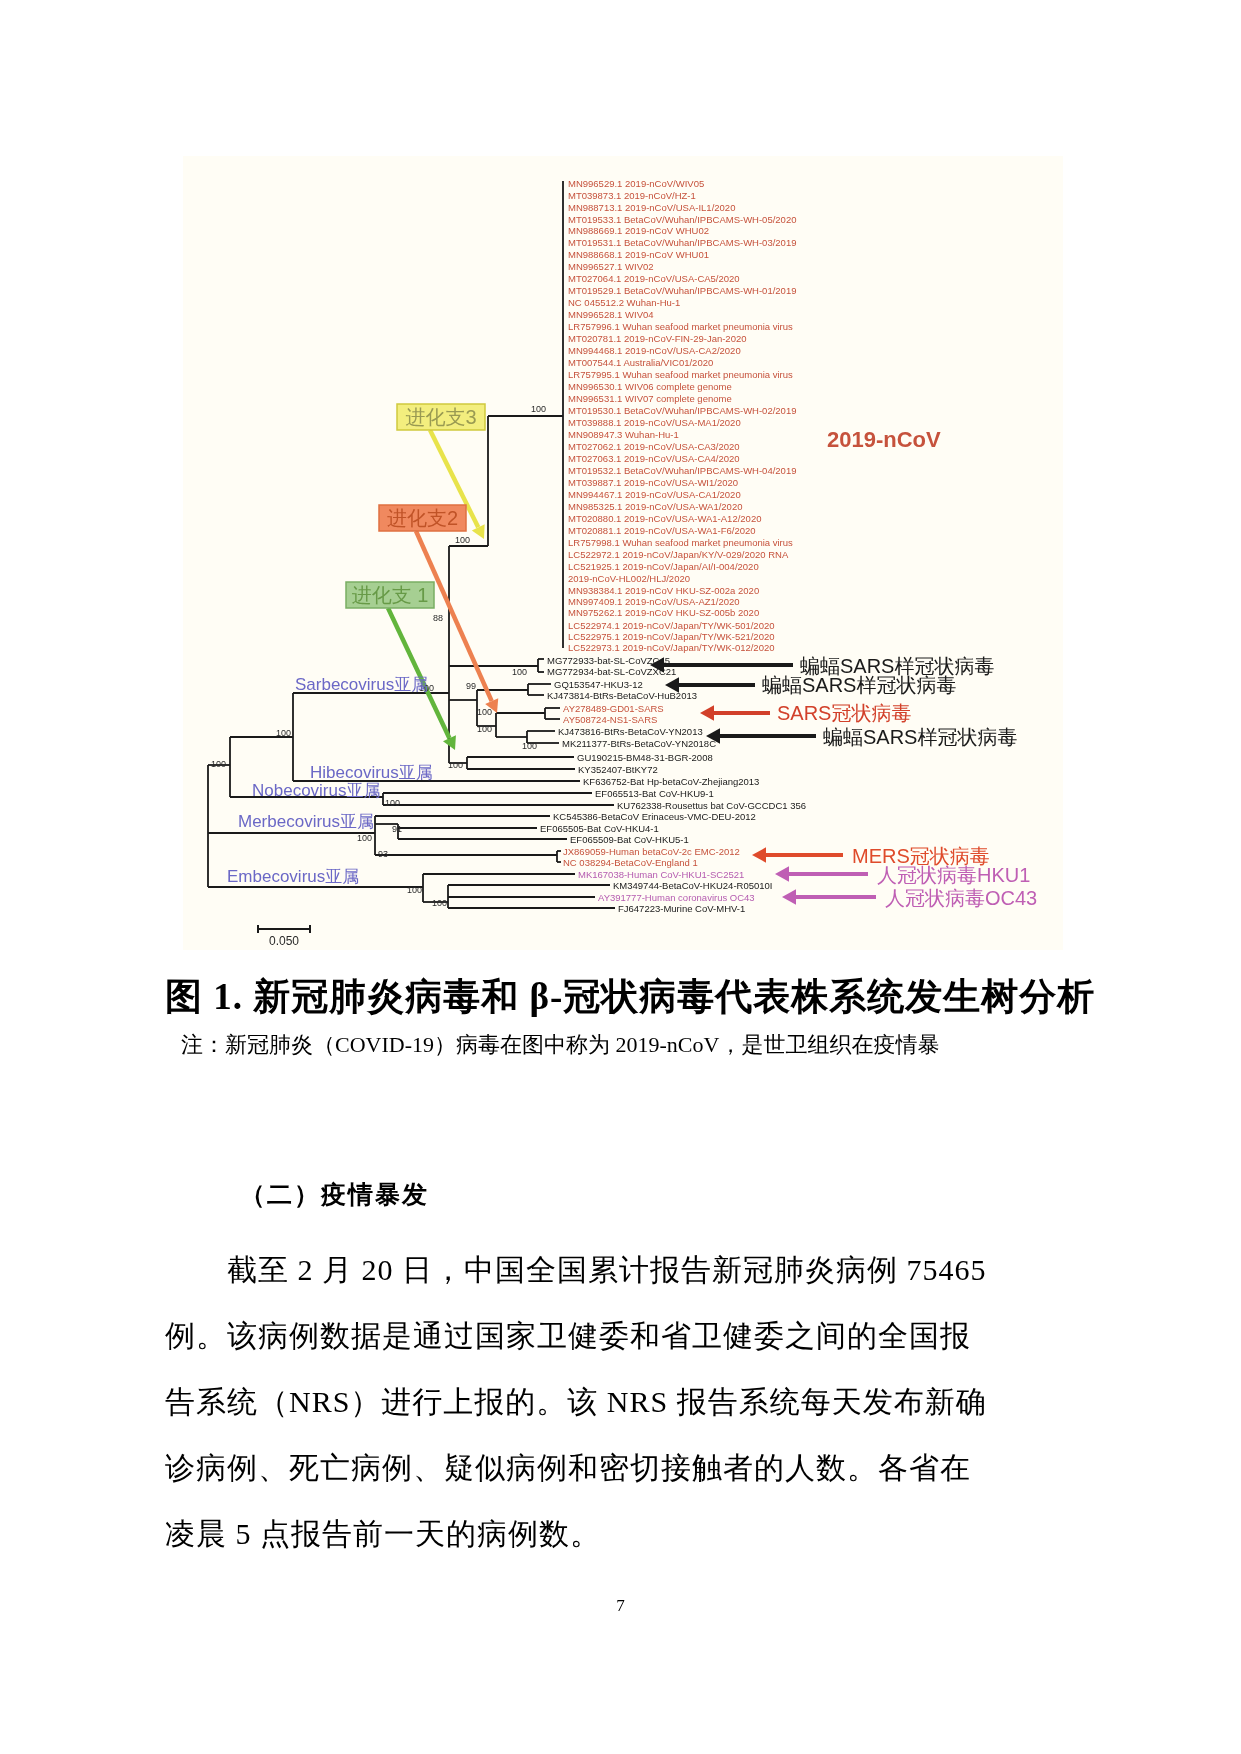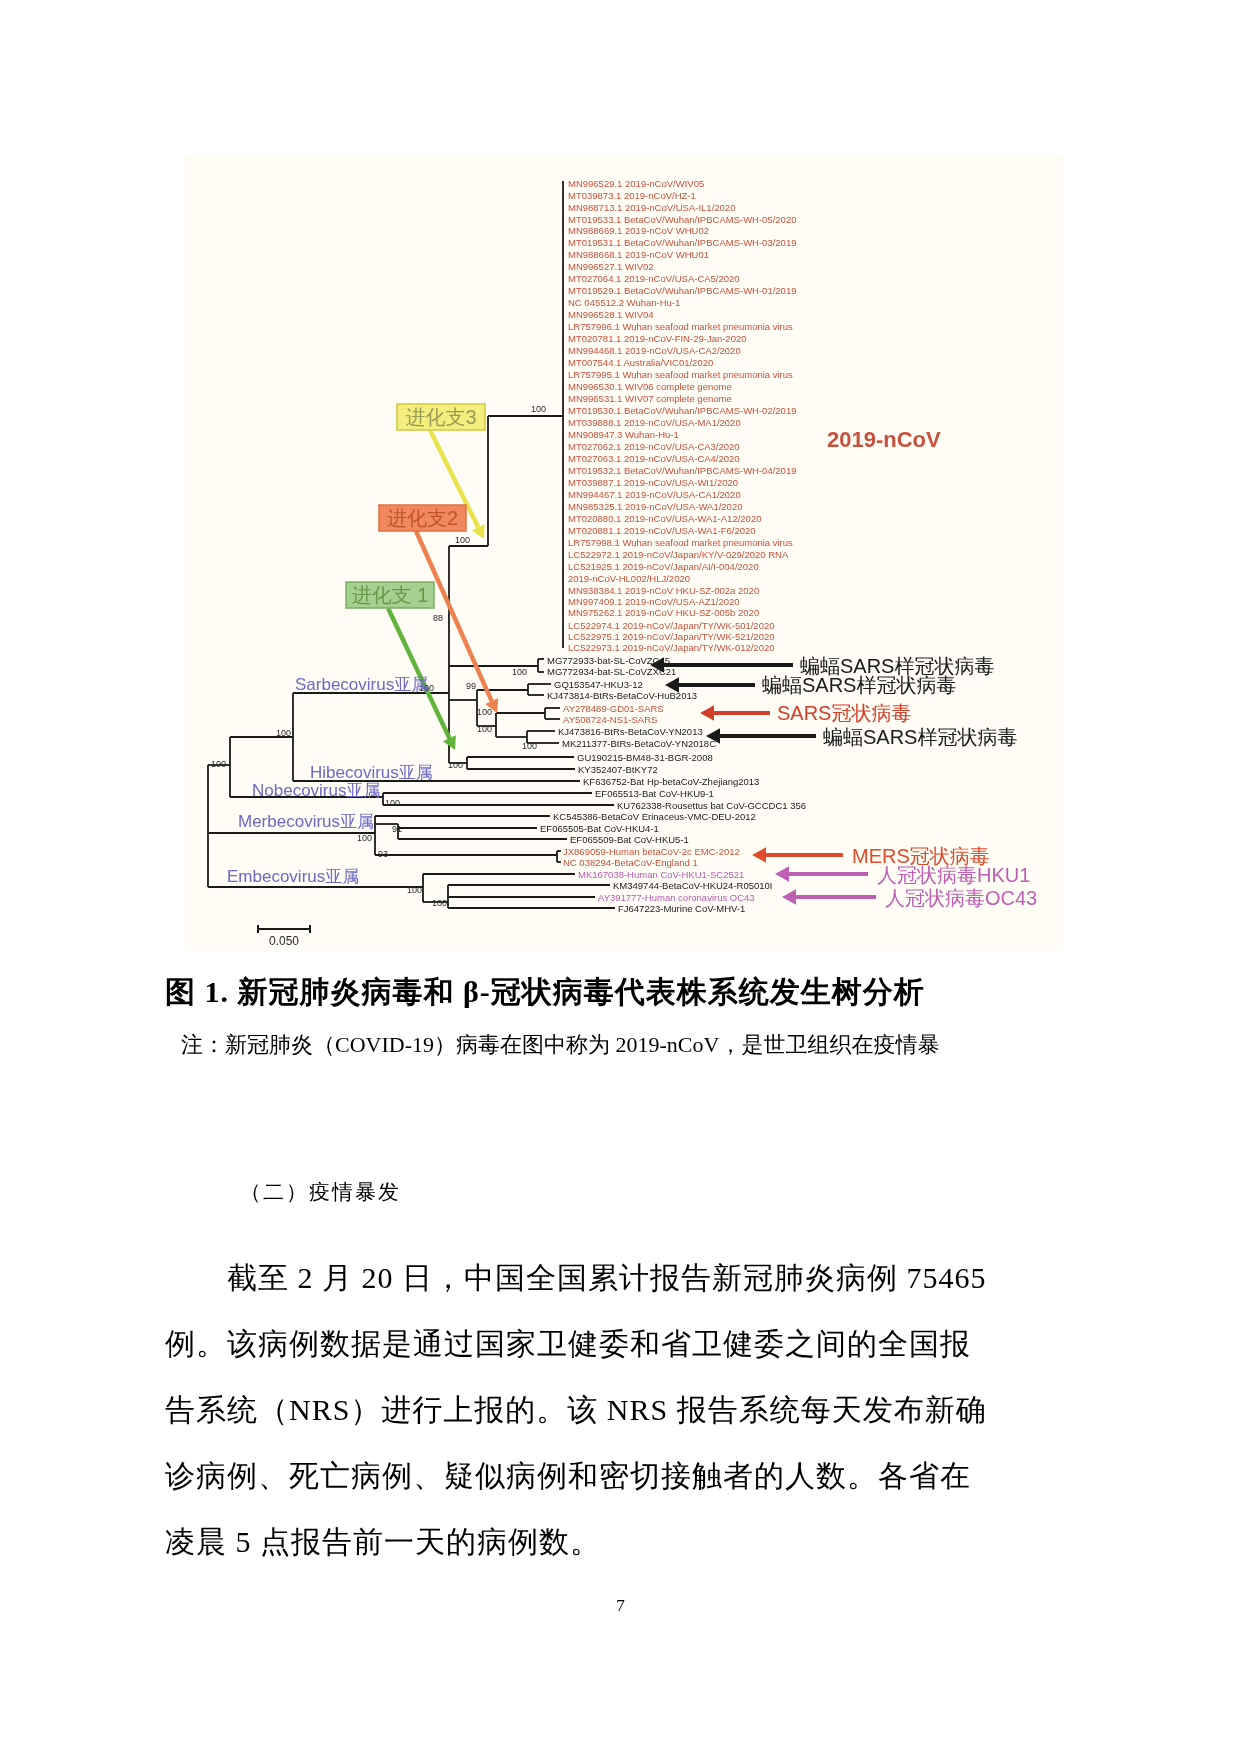--- a/index.html
+++ b/index.html
@@ -3,26 +3,26 @@
 <meta charset="utf-8">
 <style>
   html,body{margin:0;padding:0;background:#888;}
   #page{
     position:relative;width:1241px;height:1754px;background:#ffffff;
     margin:0 auto;overflow:hidden;
     font-family:"Liberation Serif", serif;color:#000;
   }
   #fig-svg{position:absolute;left:0;top:0;}
   .caption{position:absolute;left:165px;top:972px;width:960px;
-    font-size:30px;font-weight:bold;letter-spacing:1px;}
+    font-size:37px;font-weight:bold;letter-spacing:1px;}
   .note{position:absolute;left:165px;width:980px;font-size:22px;line-height:33px;margin-left:16px;}
   .note1{top:1028px;}
   .note2{top:1061px;}
-  .sec-heading{position:absolute;left:240px;top:1178px;font-size:21px;font-weight:normal;letter-spacing:2px;}
-  .body-line{position:absolute;left:165px;width:930px;font-size:30px;white-space:nowrap;letter-spacing:1px;margin-top:8px;}
+  .sec-heading{position:absolute;left:240px;top:1178px;font-size:25px;font-weight:bold;letter-spacing:2px;}
+  .body-line{position:absolute;left:165px;width:930px;font-size:30px;white-space:nowrap;letter-spacing:1px;}
   .indent{padding-left:62px;}
   .page-num{position:absolute;left:0;top:1596px;width:100%;text-align:center;font-size:17px;}
 </style>
 </head>
 <body>
 
 <div id="page">
   <svg id="fig-svg" width="1241" height="960" viewBox="0 0 1241 960">
       <rect x="183" y="156" width="880" height="794" fill="#fffdf5"></rect>
       <line x1="563" y1="181" x2="563" y2="648" stroke="#1a1a1a" stroke-width="1.8"></line>

